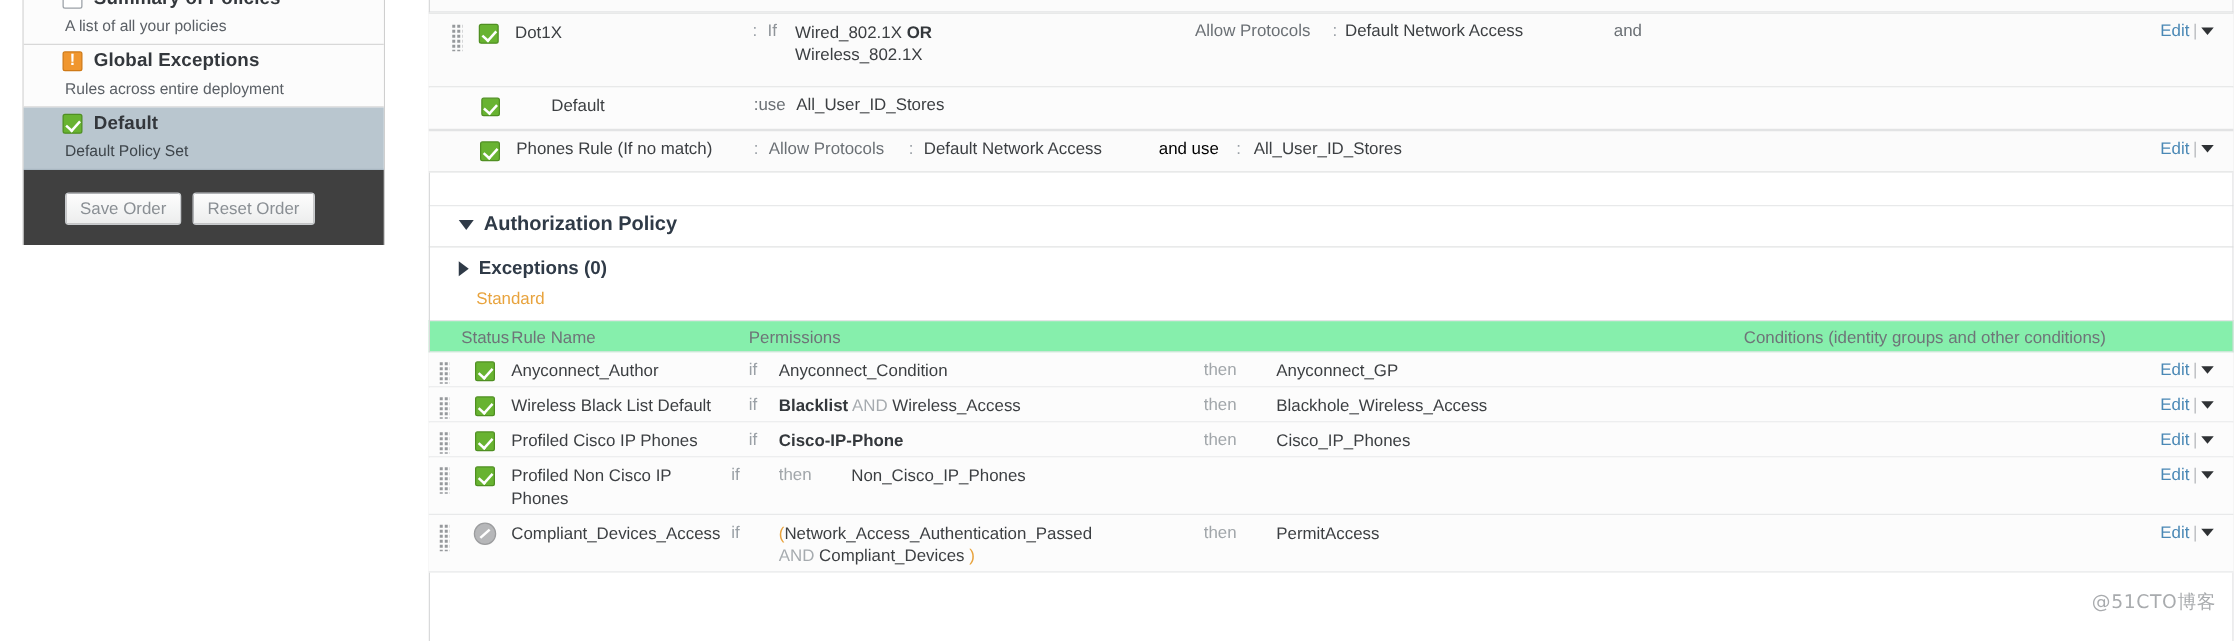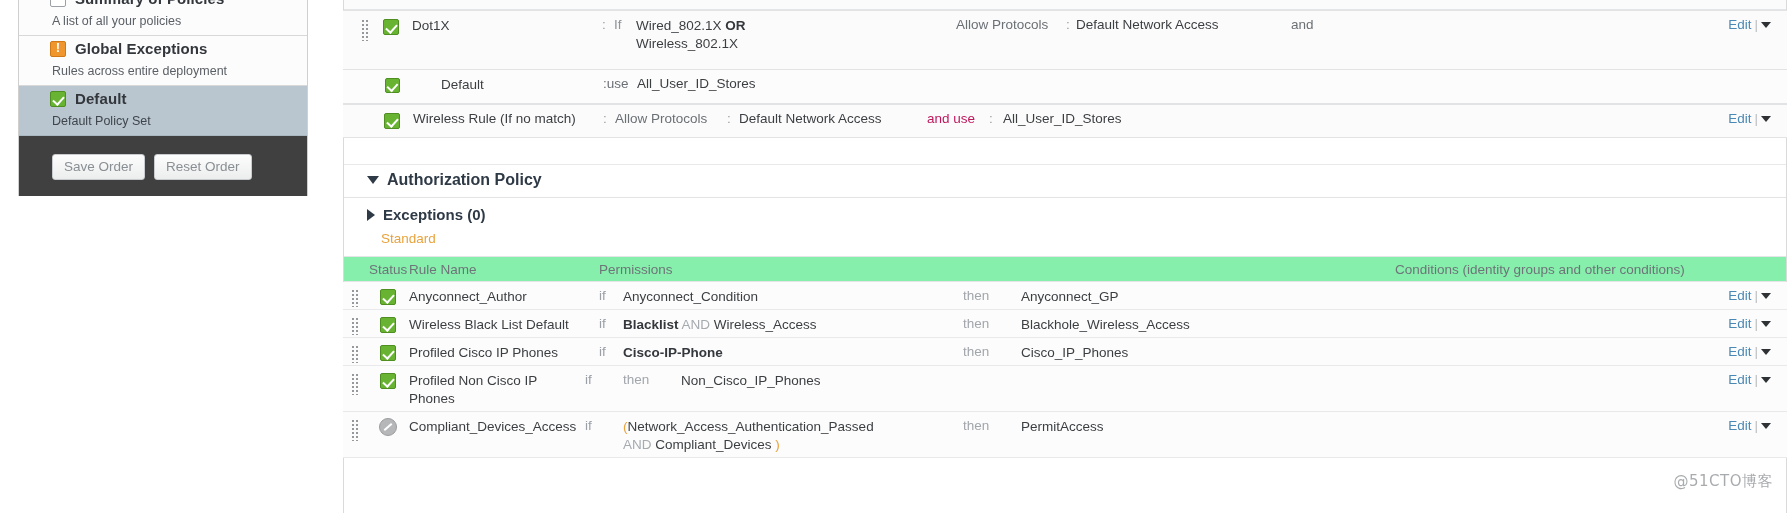--- a/index.html
+++ b/index.html
@@ -354,26 +354,26 @@
       <div class="cell c-name" style="padding-left:28px;">Default</div>
       <div class="cell" style="width:34px;flex:0 0 auto;color:#6b7075;">:use</div>
       <div class="cell">All_User_ID_Stores</div>
     </div>
 
     <div class="rule-row">
       <div style="width:28px;flex:0 0 auto;"></div>
       <div class="c-status">
         <span class="gl gl-check"></span>
       </div>
-      <div class="cell" style="width:190px;flex:0 0 auto;">Wireless Rule (If no match)</div>
+      <div class="cell" style="width:190px;flex:0 0 auto;">Phones Rule (If no match)</div>
       <div class="cell c-colon">:</div>
       <div class="cell" style="width:112px;flex:0 0 auto;color:#6b7075;">Allow Protocols</div>
       <div class="cell" style="width:12px;flex:0 0 auto;color:#9aa0a6;">:</div>
       <div class="cell" style="width:188px;flex:0 0 auto;">Default Network Access</div>
-      <div class="cell" style="width:62px;flex:0 0 auto;color:#be185d;">and use</div>
+      <div class="cell" style="width:62px;flex:0 0 auto;color:#000000;">and use</div>
       <div class="cell" style="width:14px;flex:0 0 auto;color:#9aa0a6;">:</div>
       <div class="cell">All_User_ID_Stores</div>
       <div class="edit-cell">
         <span class="edit-link">Edit</span><span class="edit-sep">|</span><span class="caret-dn"></span>
       </div>
     </div>
 
     <div id="authz">
 
       <div class="sec-head">

